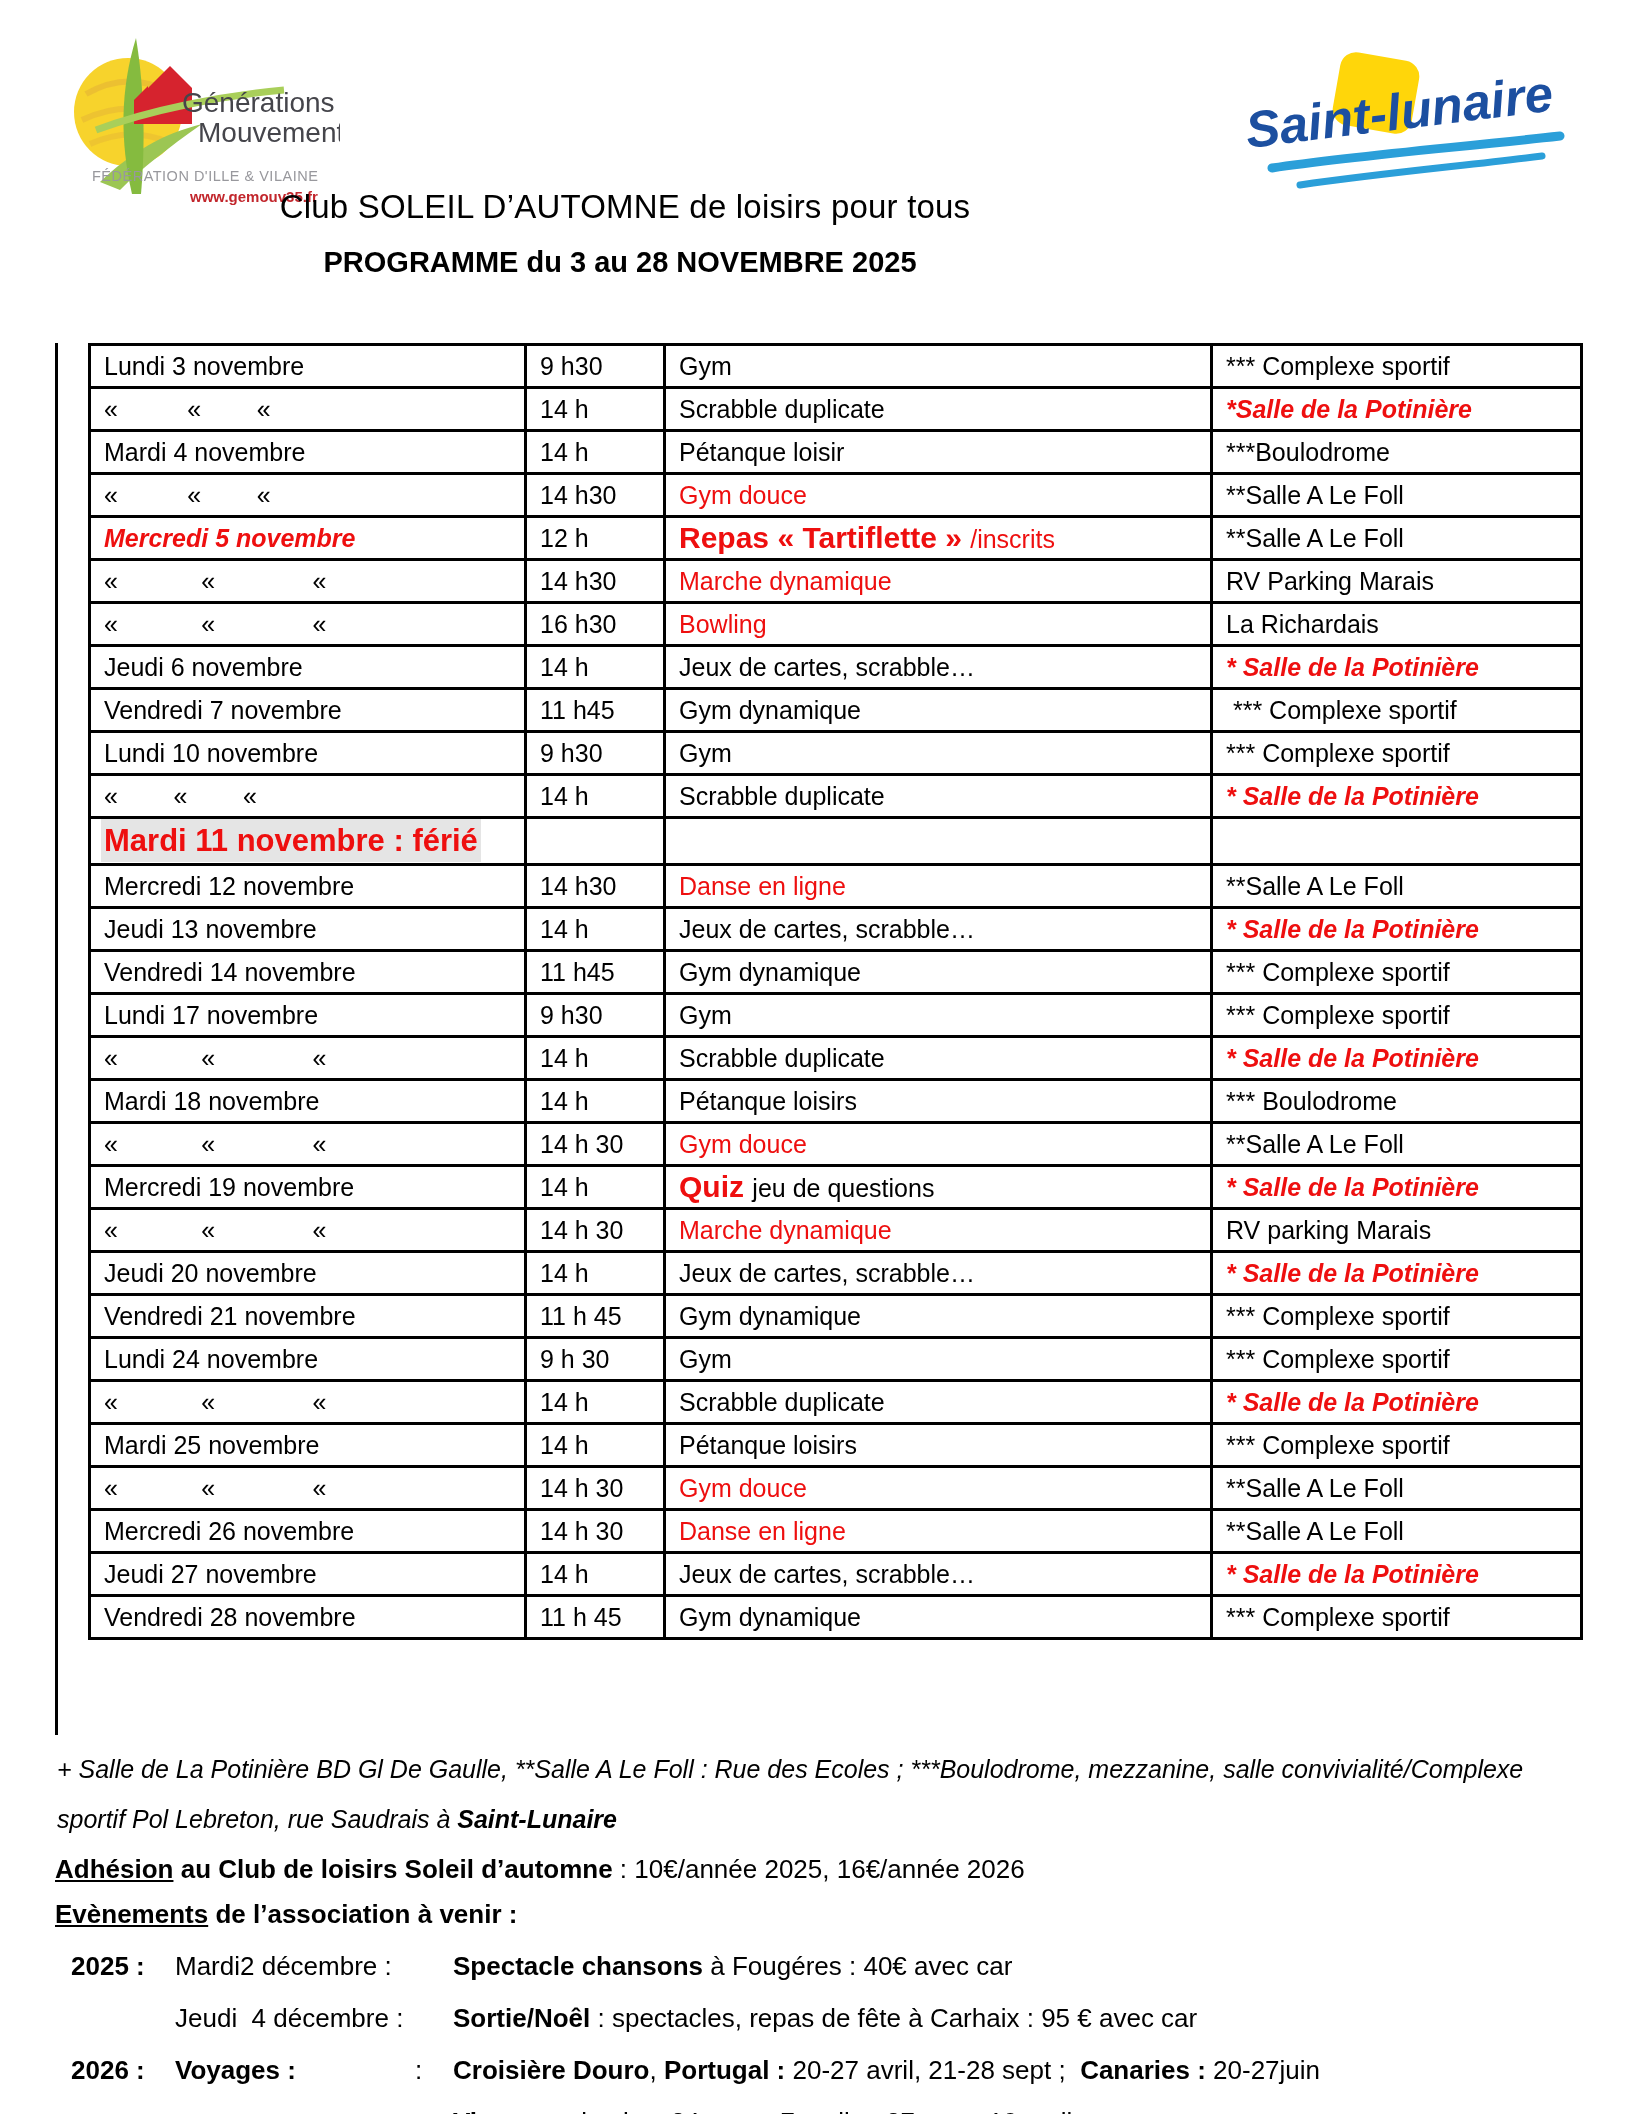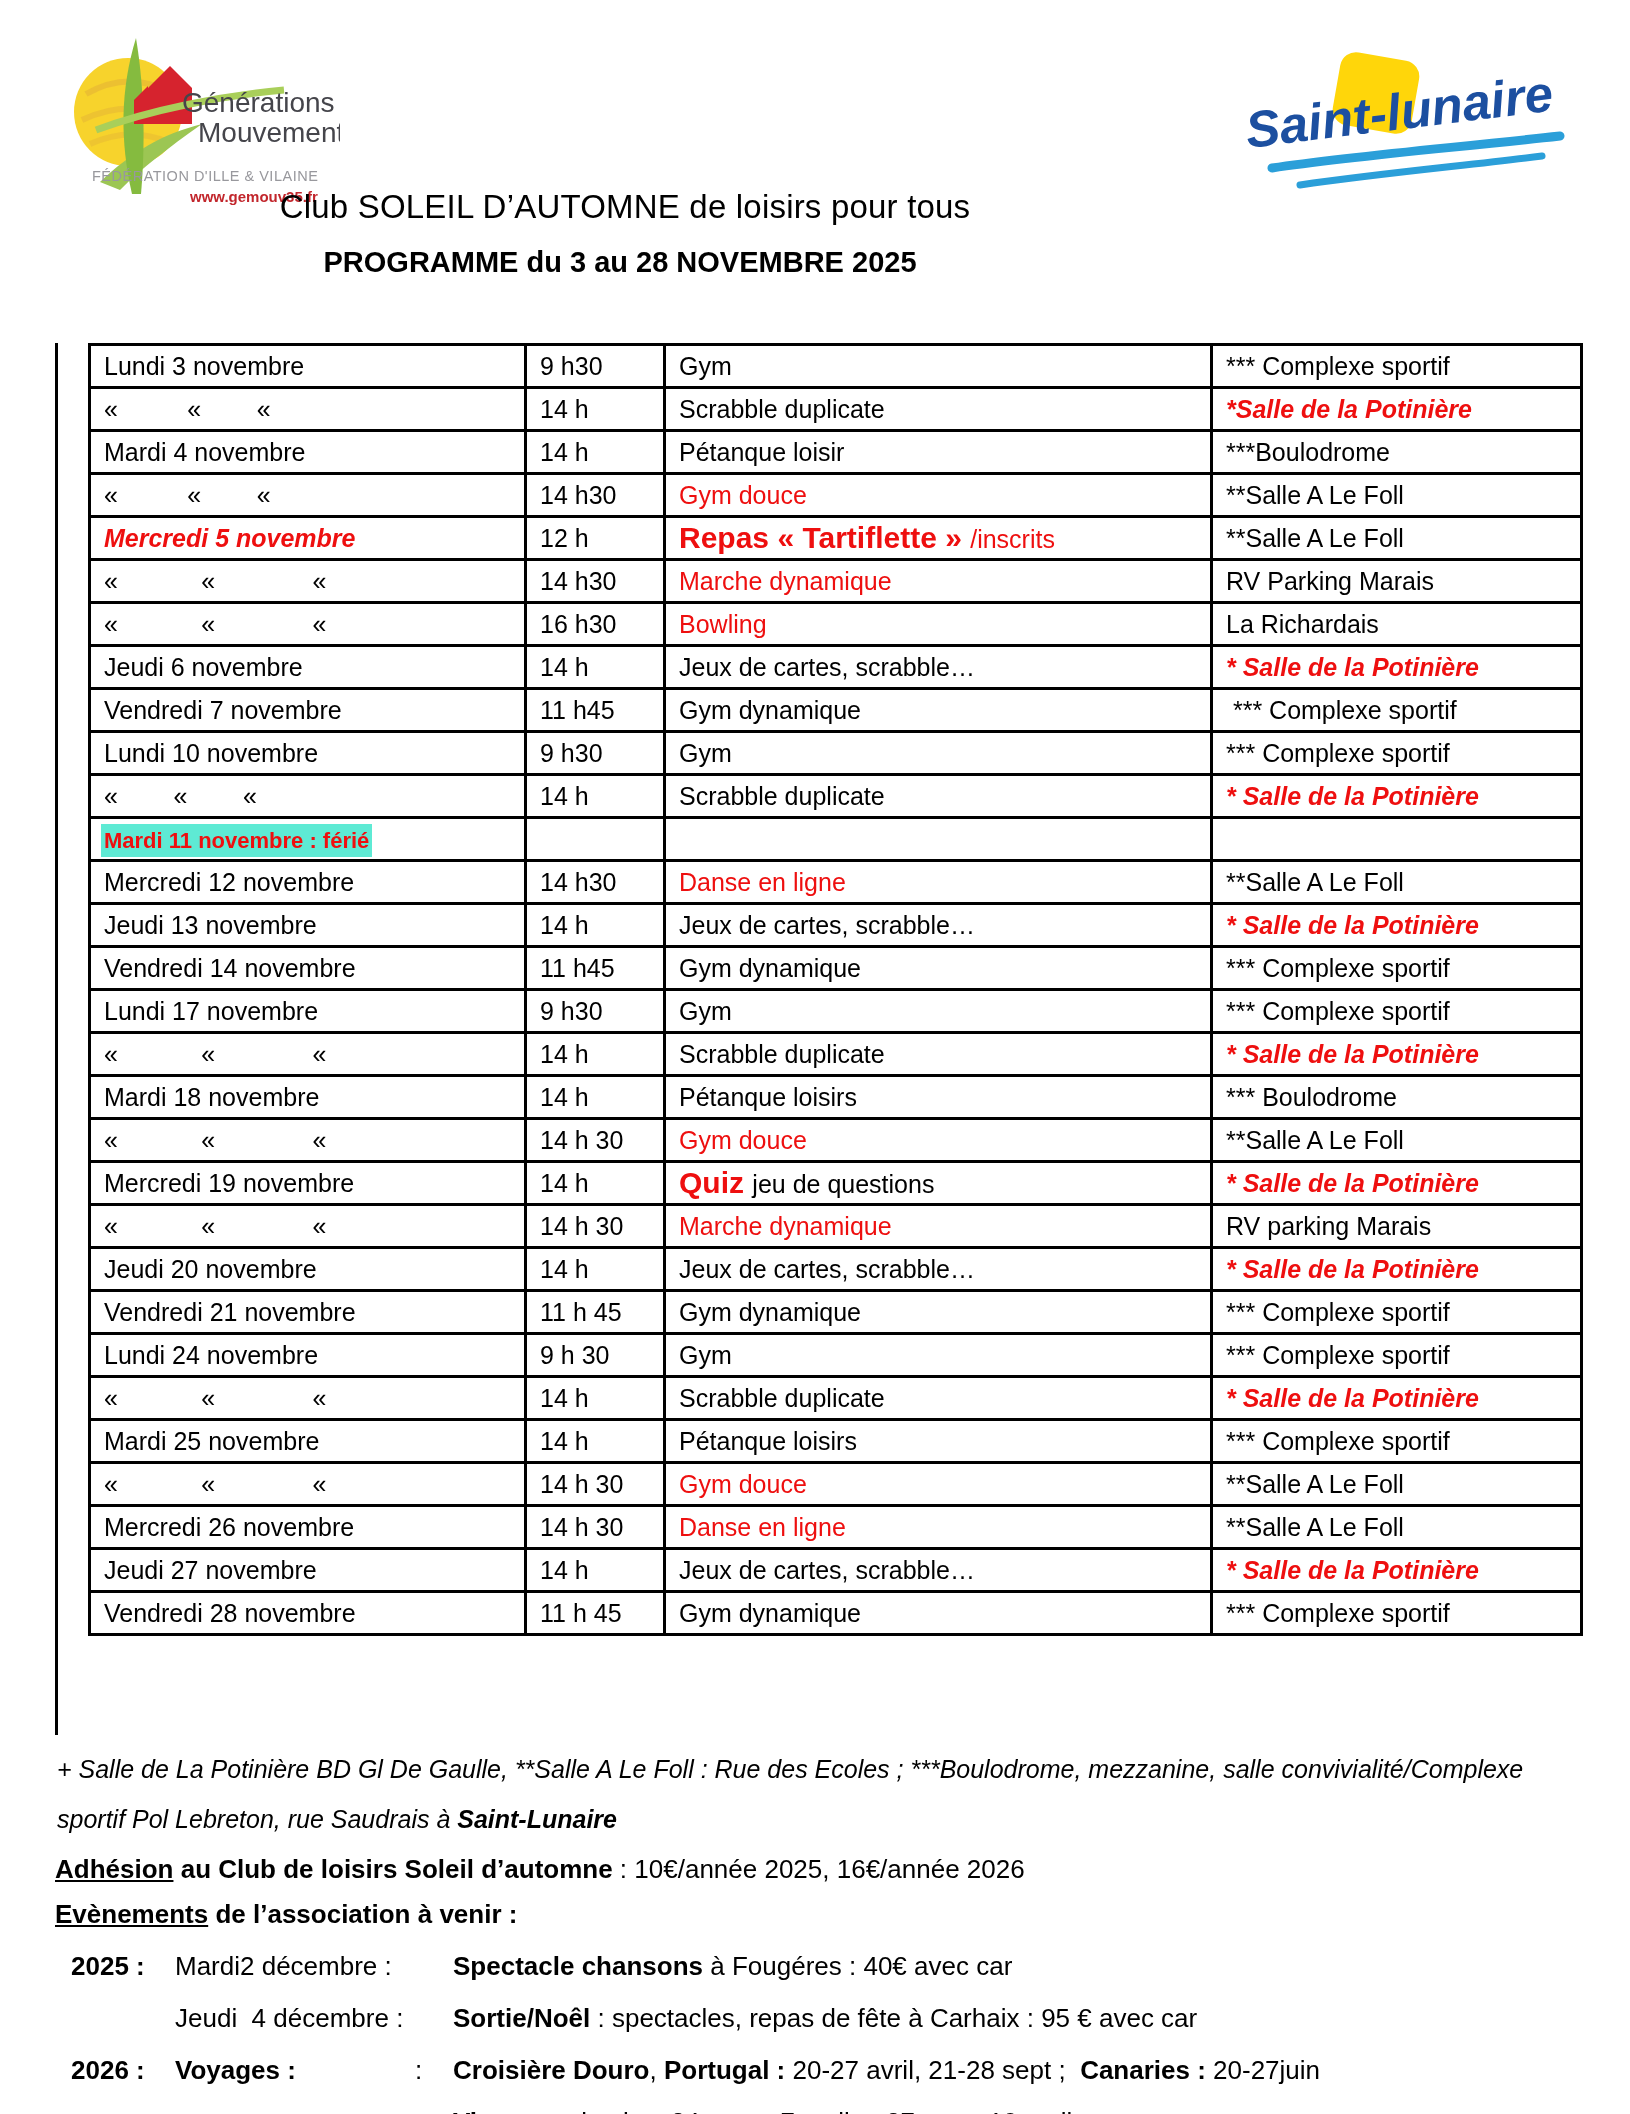--- a/index.html
+++ b/index.html
@@ -28,22 +28,22 @@
   .subtitle{position:absolute;left:0;top:246px;width:1240px;text-align:center;
     font-size:29px;font-weight:700;}
   .left-rule{position:absolute;left:55px;top:343px;width:3px;height:1392px;background:#000;}
   table.program{position:absolute;left:68px;top:343px;width:1492px;
     border-collapse:collapse;table-layout:fixed;margin-left:20px;}
   table.program td{border:3px solid #000;height:43px;vertical-align:middle;
     font-size:25px;overflow:hidden;padding:2px 6px 2px 13px;}
   td.c-date{white-space:pre-wrap;line-height:1.3;}
   td.c-date.date-rb{color:var(--red);font-weight:700;font-style:italic;}
   td.c-date.date-hl{padding-left:10px;}
-  td.c-date.date-hl .hl{background:#5eead4;color:var(--red);font-weight:700;
-    font-size:22px;padding:4px 3px;}
+  td.c-date.date-hl .hl{background:#e5e5e5;color:var(--red);font-weight:700;
+    font-size:31px;padding:4px 3px;}
   td.c-time{white-space:pre;padding-left:12px;}
   td.c-act{padding-left:12px;}
   td.c-loc{white-space:pre;}
   td.c-loc.loc-r{color:var(--red);font-weight:700;font-style:italic;}
   .seg-plain{}
   .seg-red{color:var(--red);}
   .seg-redbig{color:var(--red);font-weight:700;font-size:30px;}
   .seg-b{font-weight:700;}
   .seg-bu{font-weight:700;text-decoration:underline;}
   .footer{position:absolute;left:55px;top:1742px;width:1555px;}

